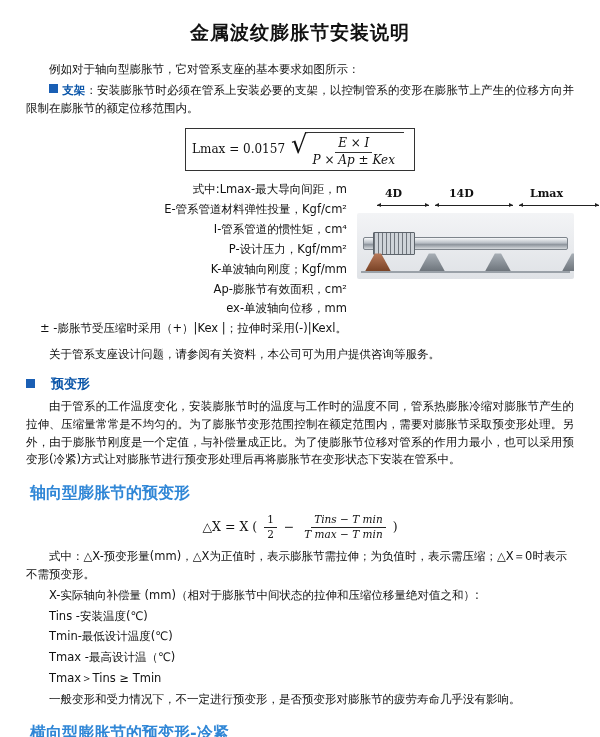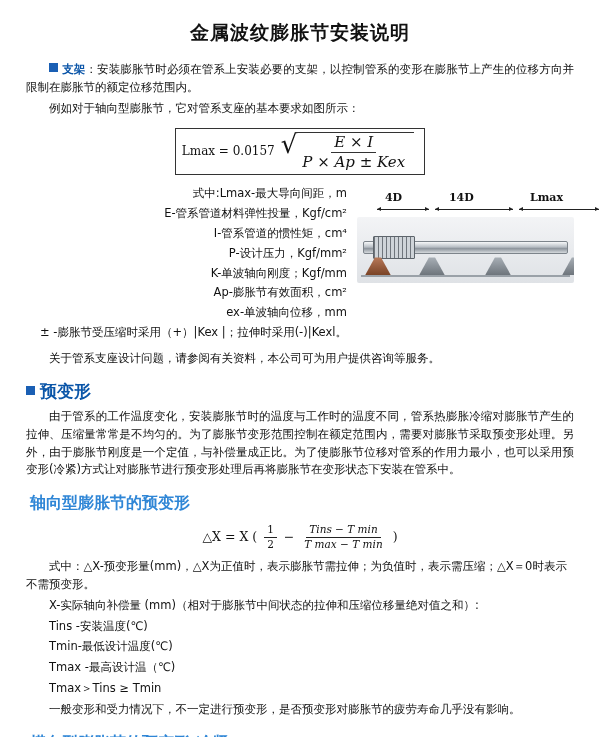--- a/index.html
+++ b/index.html
@@ -27,25 +27,25 @@
     font-size: 19px;
     font-weight: bold;
     text-align: center;
     margin: 4px 0 14px 0;
     letter-spacing: 1px;
     font-family: "DejaVu Serif", "Liberation Serif", serif;
   }
   .sq-head {
     font-weight: bold;
     color: #0a55a8;
-    font-size: 17px;
+    font-size: 13px;
     margin: 10px 0 4px 0;
     display: flex;
     align-items: center;
-    gap: 5px;
+    gap: 16px;
   }
   .sq-head .sq {
     display: inline-block;
     width: 9px;
     height: 9px;
     background: #1a5fb4;
     flex: 0 0 auto;
   }
   .para {
     margin: 3px 0;
@@ -86,21 +86,21 @@
   }
   .sqrt .under {
     border-top: 1px solid #333;
     padding: 1px 6px 0 4px;
   }
   .frac {
     display: inline-flex;
     flex-direction: column;
     align-items: center;
     font-style: italic;
-    font-size: 15px;
+    font-size: 12px;
     line-height: 1.15;
   }
   .frac .num {
     border-bottom: 1px solid #333;
     padding: 0 3px 1px 3px;
   }
   .frac .den {
     padding: 1px 3px 0 3px;
   }
   .legend-wrap {
@@ -238,25 +238,25 @@
     text-indent: 2em;
   }
 </style>
 </head>
 <body>
 
 <div class="page">
 
   <h1 class="doc-title">金属波纹膨胀节安装说明</h1>
 
+  <p class="para">例如对于轴向型膨胀节，它对管系支座的基本要求如图所示：</p>
+
   <p class="para">
     <span class="sq" style="display:inline-block;width:9px;height:9px;background:#1a5fb4;margin-right:4px;vertical-align:1px;"></span><span class="inline-head">支架</span>：<span>安装膨胀节时必须在管系上安装必要的支架，以控制管系的变形在膨胀节上产生的位移方向并限制在膨胀节的额定位移范围内。</span>
   </p>
-
-  <p class="para">例如对于轴向型膨胀节，它对管系支座的基本要求如图所示：</p>
 
   <div class="formula-box">
     <div class="formula">
       <span class="lhs">Lmax = 0.0157</span>
       <span class="sqrt">
         <span class="radical">√</span>
         <span class="under">
           <span class="frac">
             <span class="num">E × I</span>
             <span class="den">P × Ap ± Kex</span>
@@ -312,21 +312,21 @@
 
   <div class="subhead">轴向型膨胀节的预变形</div>
 
   <div class="eq-center">
     <span>△X = X (</span>
     <span class="frac-inline">
       <span class="num">1</span>
       <span class="den">2</span>
     </span>
     <span>−</span>
-    <span class="frac-inline" style="font-style:italic;">
+    <span class="frac-inline" style="font-style:italic;align-items:flex-end;">
       <span class="num">Tins − T min</span>
       <span class="den">T max − T min</span>
     </span>
     <span>)</span>
   </div>
 
   <div class="note-line">式中：△X-预变形量(mm)，△X为正值时，表示膨胀节需拉伸；为负值时，表示需压缩；△X＝0时表示不需预变形。</div>
   <div class="note-line">X-实际轴向补偿量 (mm)（相对于膨胀节中间状态的拉伸和压缩位移量绝对值之和）:</div>
   <div class="note-line">Tins -安装温度(℃)</div>
   <div class="note-line">Tmin-最低设计温度(℃)</div>

